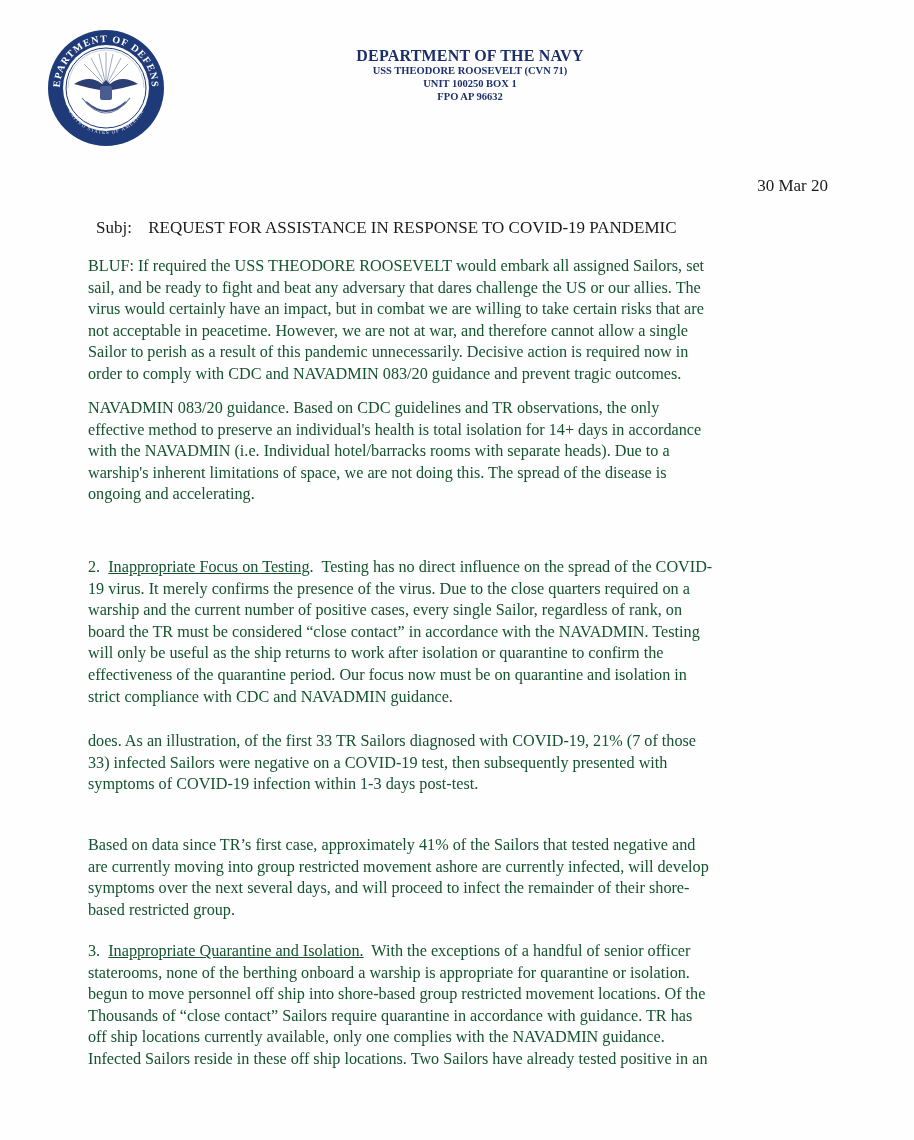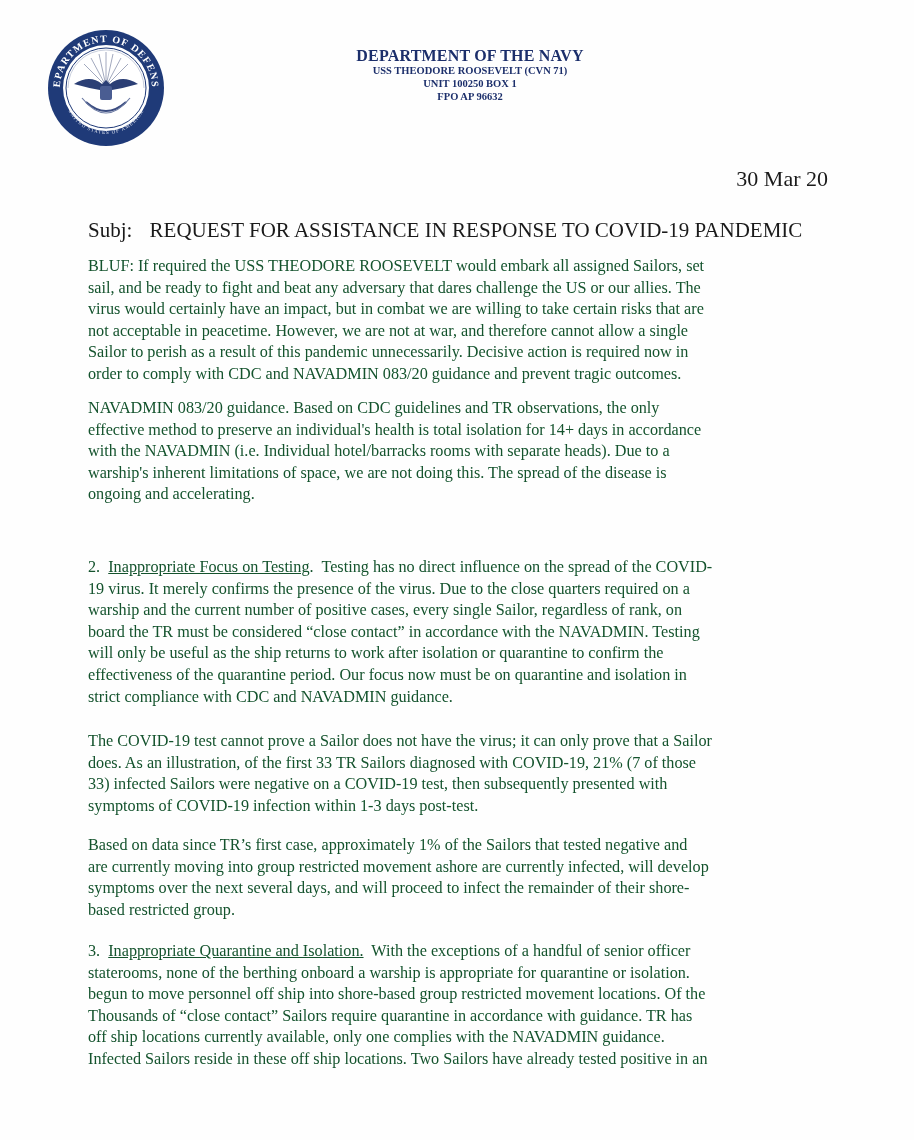--- a/index.html
+++ b/index.html
@@ -2,22 +2,22 @@
 <html><head>
 <meta charset="utf-8">
 <style>
   html, body { margin: 0; padding: 0; background: #ffffff; }
   body { width: 914px; height: 1140px; position: relative; overflow: hidden; }
   .page { position: absolute; left: 0; top: 0; width: 914px; height: 1140px; background: #fefefe; }
   .seal { position: absolute; left: 46px; top: 28px; width: 120px; height: 120px; }
   .letterhead { position: absolute; left: 300px; top: 47px; width: 340px; text-align: center; color: #1c2f6b; font-family: "Liberation Serif", serif; }
   .lh-title { font-size: 16px; font-weight: bold; letter-spacing: 0.2px; line-height: 17px; }
   .lh-line { font-size: 10.5px; font-weight: bold; line-height: 13px; }
-  .date { position: absolute; right: 86px; top: 166px; font-family: "Liberation Serif", serif; font-size: 22px; color: #1a1a1a; }
-  .subj { position: absolute; left: 88px; top: 218px; font-family: "Liberation Serif", serif; font-size: 21px; color: #1a1a1a; white-space: nowrap; }
+  .date { position: absolute; right: 86px; top: 176px; font-family: "Liberation Serif", serif; font-size: 17px; color: #1a1a1a; }
+  .subj { position: absolute; left: 96px; top: 218px; font-family: "Liberation Serif", serif; font-size: 17px; color: #1a1a1a; white-space: nowrap; }
   .subj .label { margin-right: 12px; }
   .para { position: absolute; left: 88px; width: 760px; font-family: "Liberation Serif", serif; font-size: 16.2px; color: #14532d; }
   .para .ln { display: block; height: 21.6px; line-height: 21.6px; white-space: nowrap; }
   .u { text-decoration: underline; }
 </style>
 </head>
 <body>
 
 <div class="page">
 
@@ -85,28 +85,27 @@
     <span class="ln"><span>2.</span>&nbsp;&nbsp;<span class="u">Inappropriate Focus on Testing</span><span style="white-space:pre">.  Testing has no direct influence on the spread of the COVID-</span></span>
     <span class="ln">19 virus.  It merely confirms the presence of the virus.  Due to the close quarters required on a</span>
     <span class="ln">warship and the current number of positive cases, every single Sailor, regardless of rank, on</span>
     <span class="ln">board the TR must be considered “close contact” in accordance with the NAVADMIN.  Testing</span>
     <span class="ln">will only be useful as the ship returns to work after isolation or quarantine to confirm the</span>
     <span class="ln">effectiveness of the quarantine period.  Our focus now must be on quarantine and isolation in</span>
     <span class="ln">strict compliance with CDC and NAVADMIN guidance.</span>
   </div>
 
   <div class="para" style="top:731px">
-    <span class="ln">The COVID-19 test cannot prove a Sailor does not have the virus; it can only prove that a Sailor</span>
     <span class="ln">does.  As an illustration, of the first 33 TR Sailors diagnosed with COVID-19, 21% (7 of those</span>
     <span class="ln">33) infected Sailors were negative on a COVID-19 test, then subsequently presented with</span>
     <span class="ln">symptoms of COVID-19 infection within 1-3 days post-test.</span>
   </div>
 
   <div class="para" style="top:835px">
-    <span class="ln">Based on data since TR’s first case, approximately 1% of the Sailors that tested negative and</span>
+    <span class="ln">Based on data since TR’s first case, approximately 41% of the Sailors that tested negative and</span>
     <span class="ln">are currently moving into group restricted movement ashore are currently infected, will develop</span>
     <span class="ln">symptoms over the next several days, and will proceed to infect the remainder of their shore-</span>
     <span class="ln">based restricted group.</span>
   </div>
 
   <div class="para" style="top:941px">
     <span class="ln"><span>3.</span>&nbsp;&nbsp;<span class="u">Inappropriate Quarantine and Isolation.</span><span style="white-space:pre">  With the exceptions of a handful of senior officer</span></span>
     <span class="ln">staterooms, none of the berthing onboard a warship is appropriate for quarantine or isolation.</span>
     <span class="ln">begun to move personnel off ship into shore-based group restricted movement locations.  Of the</span>
     <span class="ln">Thousands of “close contact” Sailors require quarantine in accordance with guidance.  TR has</span>

